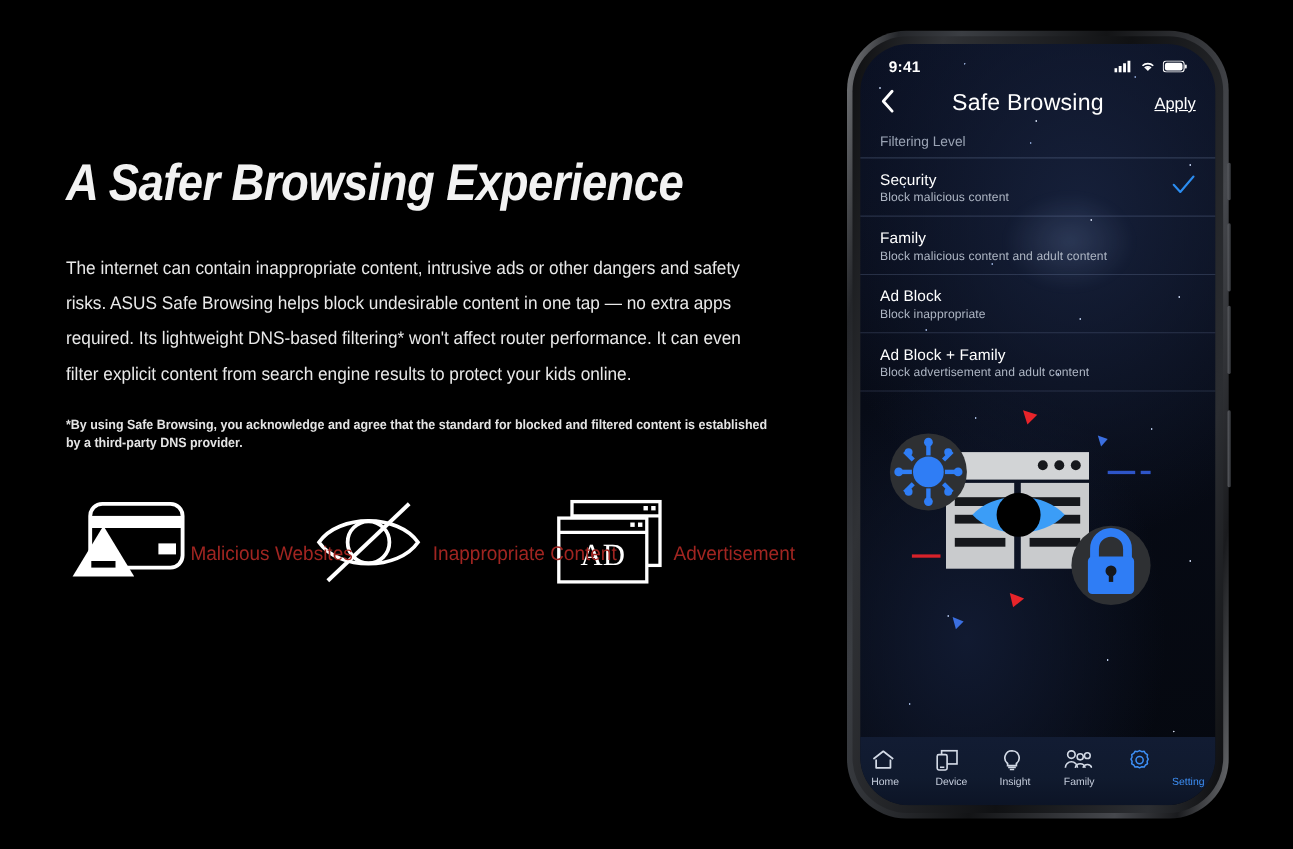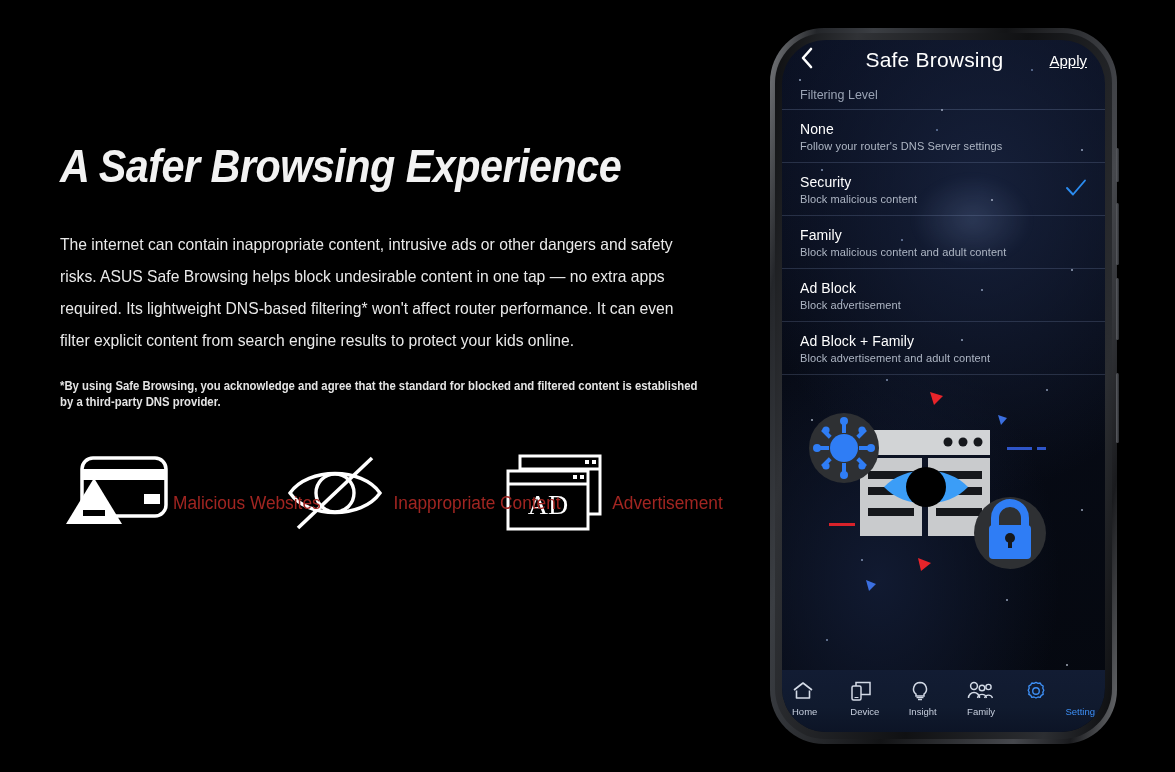--- a/index.html
+++ b/index.html
@@ -198,42 +198,56 @@
   <div class="btn-side" style="top:120px;height:34px;"></div>
   <div class="btn-side" style="top:175px;height:62px;"></div>
   <div class="btn-side" style="top:250px;height:62px;"></div>
   <div class="btn-side" style="top:345px;height:70px;"></div>
 
   <div class="phone-inner">
     <div class="screen">
       <div class="stars"></div>
       <div class="nebula"></div>
 
+      <div class="statusbar">
+        <div class="clock">9:41</div>
+        <div class="status-icons">
+          <svg width="17" height="11">
+            <rect x="0" y="7" width="2.6" height="4" fill="#fff"></rect>
+            <rect x="4" y="5" width="2.6" height="6" fill="#fff"></rect>
+            <rect x="8" y="2.5" width="2.6" height="8.5" fill="#fff"></rect>
+            <rect x="12" y="0" width="2.6" height="11" fill="#fff"></rect>
+          </svg>
+          <svg width="15" height="11" viewBox="0 0 15 11">
+            <path d="M7.5 9.6 L5.1 7.1 A3.4 3.4 0 0 1 9.9 7.1 Z" fill="#fff"></path>
+            <path d="M2.6 4.8 A7 7 0 0 1 12.4 4.8" fill="none" stroke="#fff" stroke-width="1.5"></path>
+            <path d="M4.6 6.8 A4.3 4.3 0 0 1 10.4 6.8" fill="none" stroke="#fff" stroke-width="1.4"></path>
+          </svg>
+          <svg width="22" height="11">
+            <rect x="0.5" y="0.5" width="19" height="10" rx="3" fill="none" stroke="#fff" stroke-width="1"></rect>
+            <rect x="2" y="2" width="16" height="7" rx="2" fill="#fff"></rect>
+            <rect x="20.3" y="3.6" width="1.6" height="3.8" rx="1" fill="#fff"></rect>
+          </svg>
+        </div>
+      </div>
 
       <div class="navbar">
         <div class="nav-back">
           <svg width="13" height="22" viewBox="0 0 13 22">
             <path d="M11 2 L3 11 L11 20" fill="none" stroke="#fff" stroke-width="2.6" stroke-linecap="round" stroke-linejoin="round"></path>
           </svg>
         </div>
         <div class="nav-title">Safe Browsing</div>
         <div class="nav-apply">Apply</div>
       </div>
 
       <div class="section-head">Filtering Level</div>
 
       <div class="list">
 
-        <div class="row">
-          <div class="row-text">
-            <div class="row-title">None</div>
-            <div class="row-sub">Follow your router's DNS  Server settings</div>
-          </div>
-          <div class="row-check"></div>
-        </div>
 
         <div class="row">
           <div class="row-text">
             <div class="row-title">Security</div>
             <div class="row-sub">Block malicious content</div>
           </div>
           <div class="row-check">
             <svg width="22" height="18" viewBox="0 0 22 18">
               <path d="M2 9 L8 15.5 L20 1.5" fill="none" stroke="#2b8cf0" stroke-width="1.9" stroke-linecap="round" stroke-linejoin="round"></path>
             </svg>
@@ -244,21 +258,21 @@
           <div class="row-text">
             <div class="row-title">Family</div>
             <div class="row-sub">Block malicious content and adult content</div>
           </div>
           <div class="row-check"></div>
         </div>
 
         <div class="row">
           <div class="row-text">
             <div class="row-title">Ad Block</div>
-            <div class="row-sub">Block advertisement</div>
+            <div class="row-sub">Block inappropriate</div>
           </div>
           <div class="row-check"></div>
         </div>
 
         <div class="row">
           <div class="row-text">
             <div class="row-title">Ad Block + Family</div>
             <div class="row-sub">Block advertisement and adult content</div>
           </div>
           <div class="row-check"></div>

